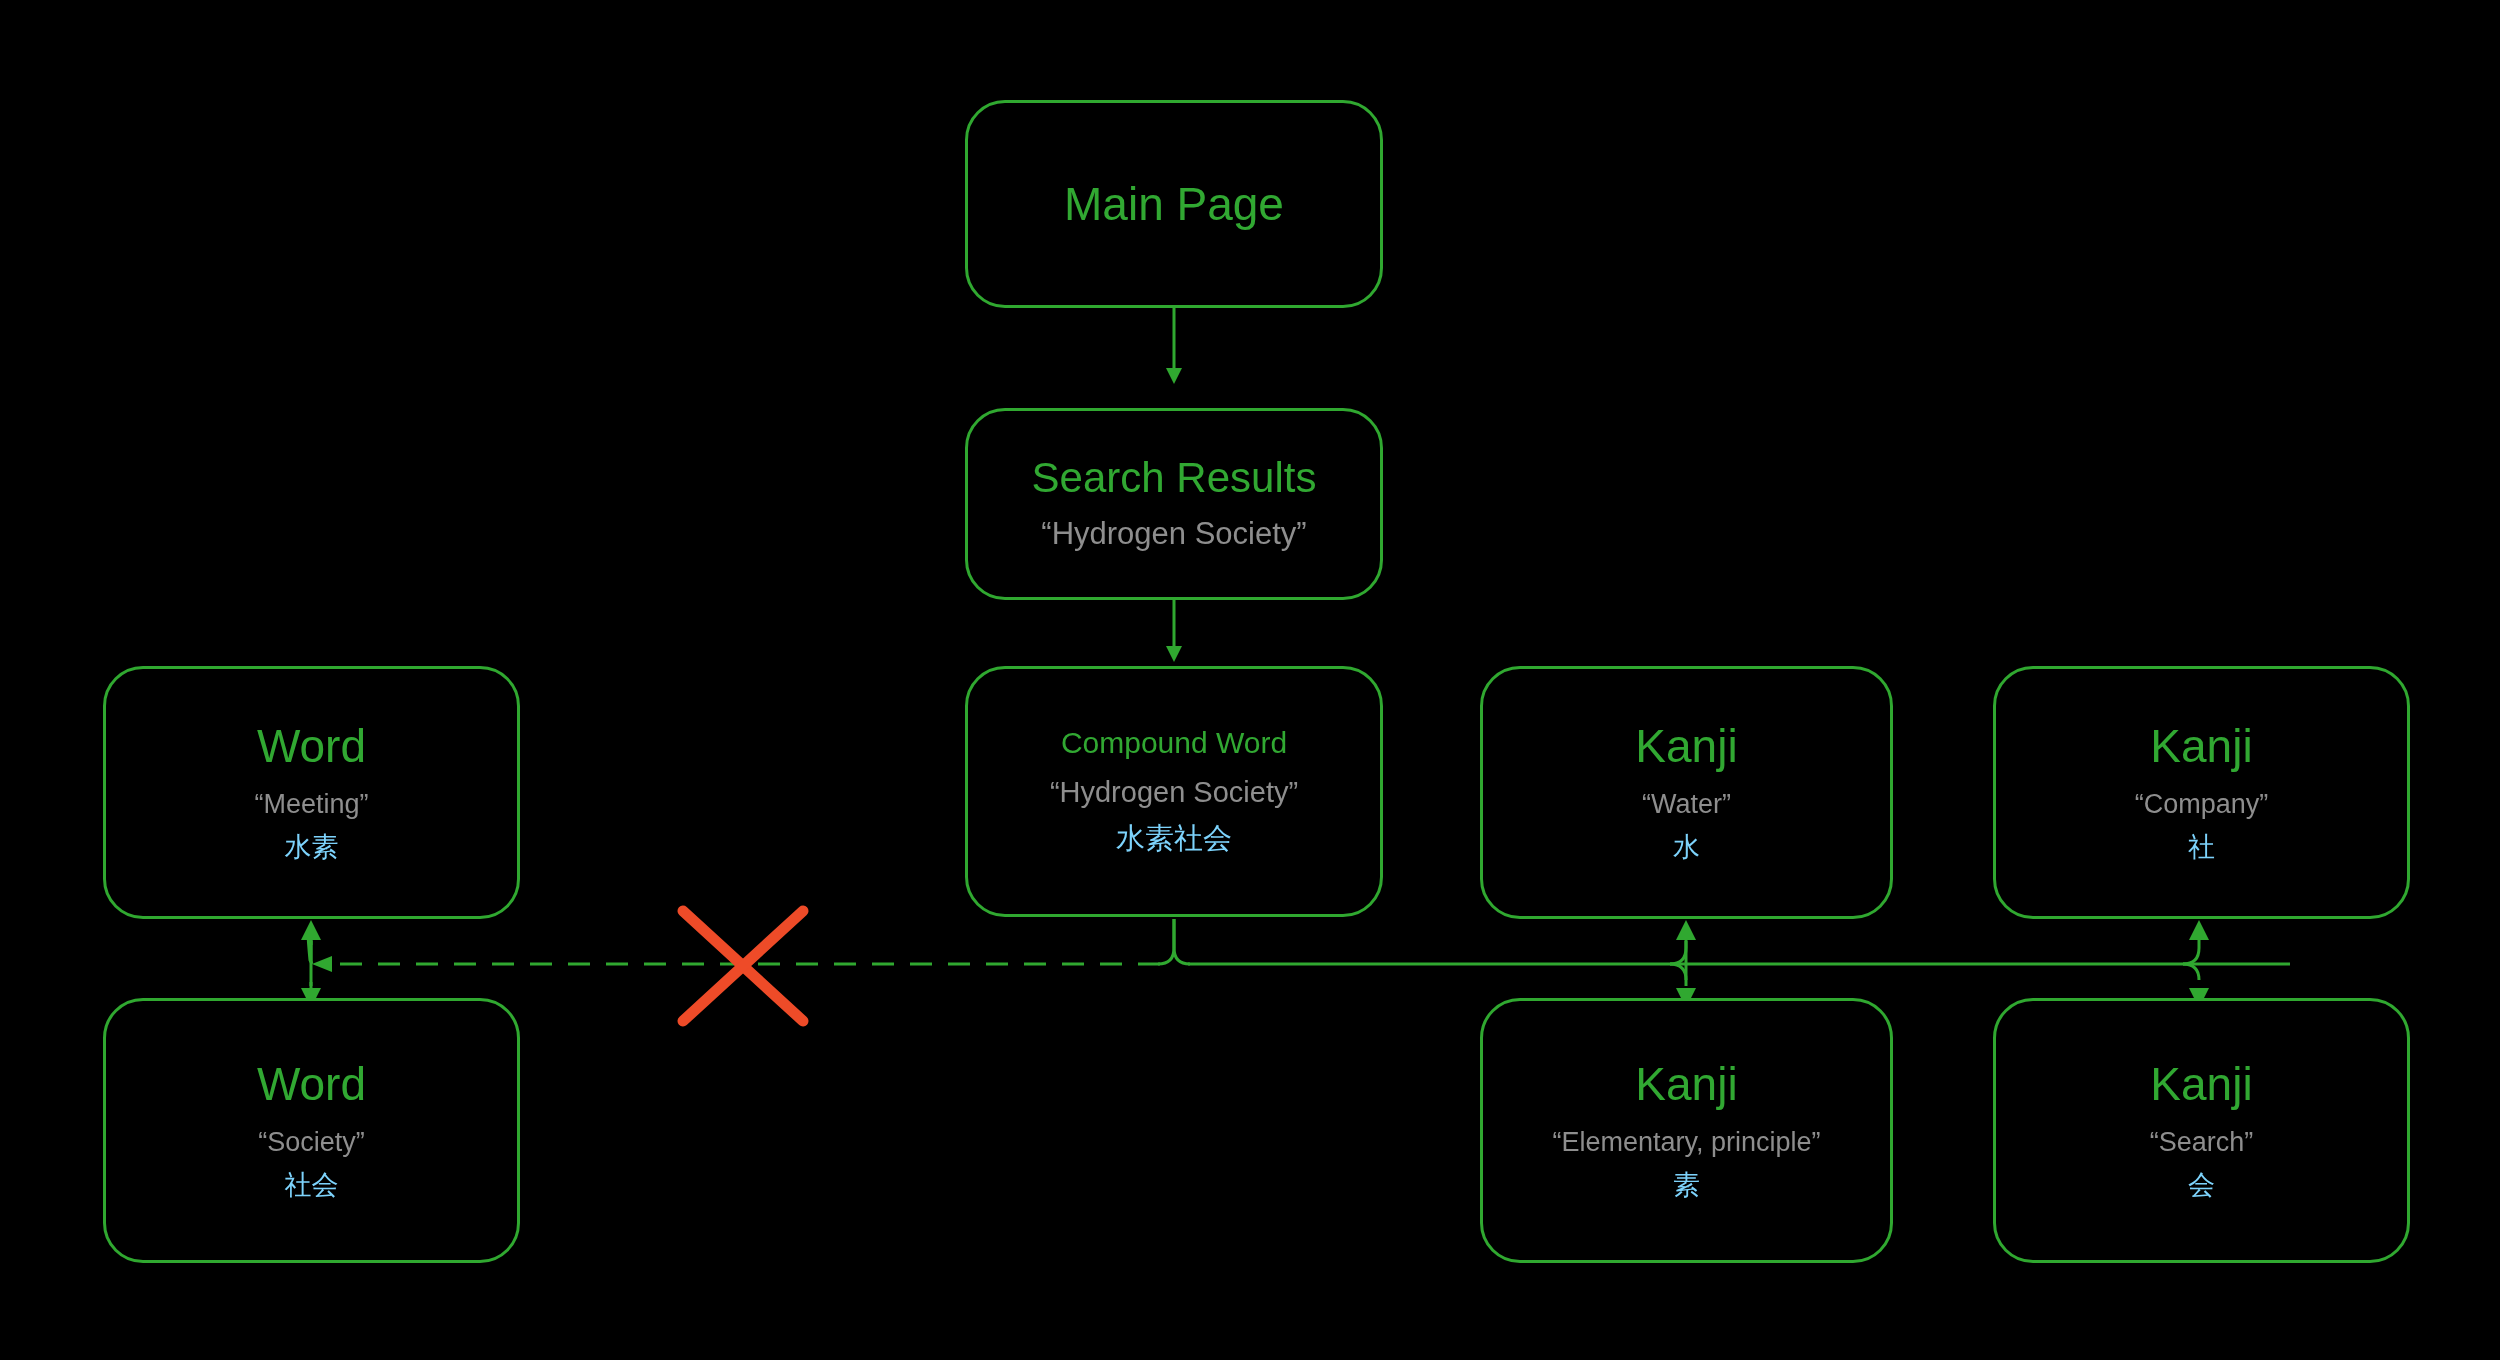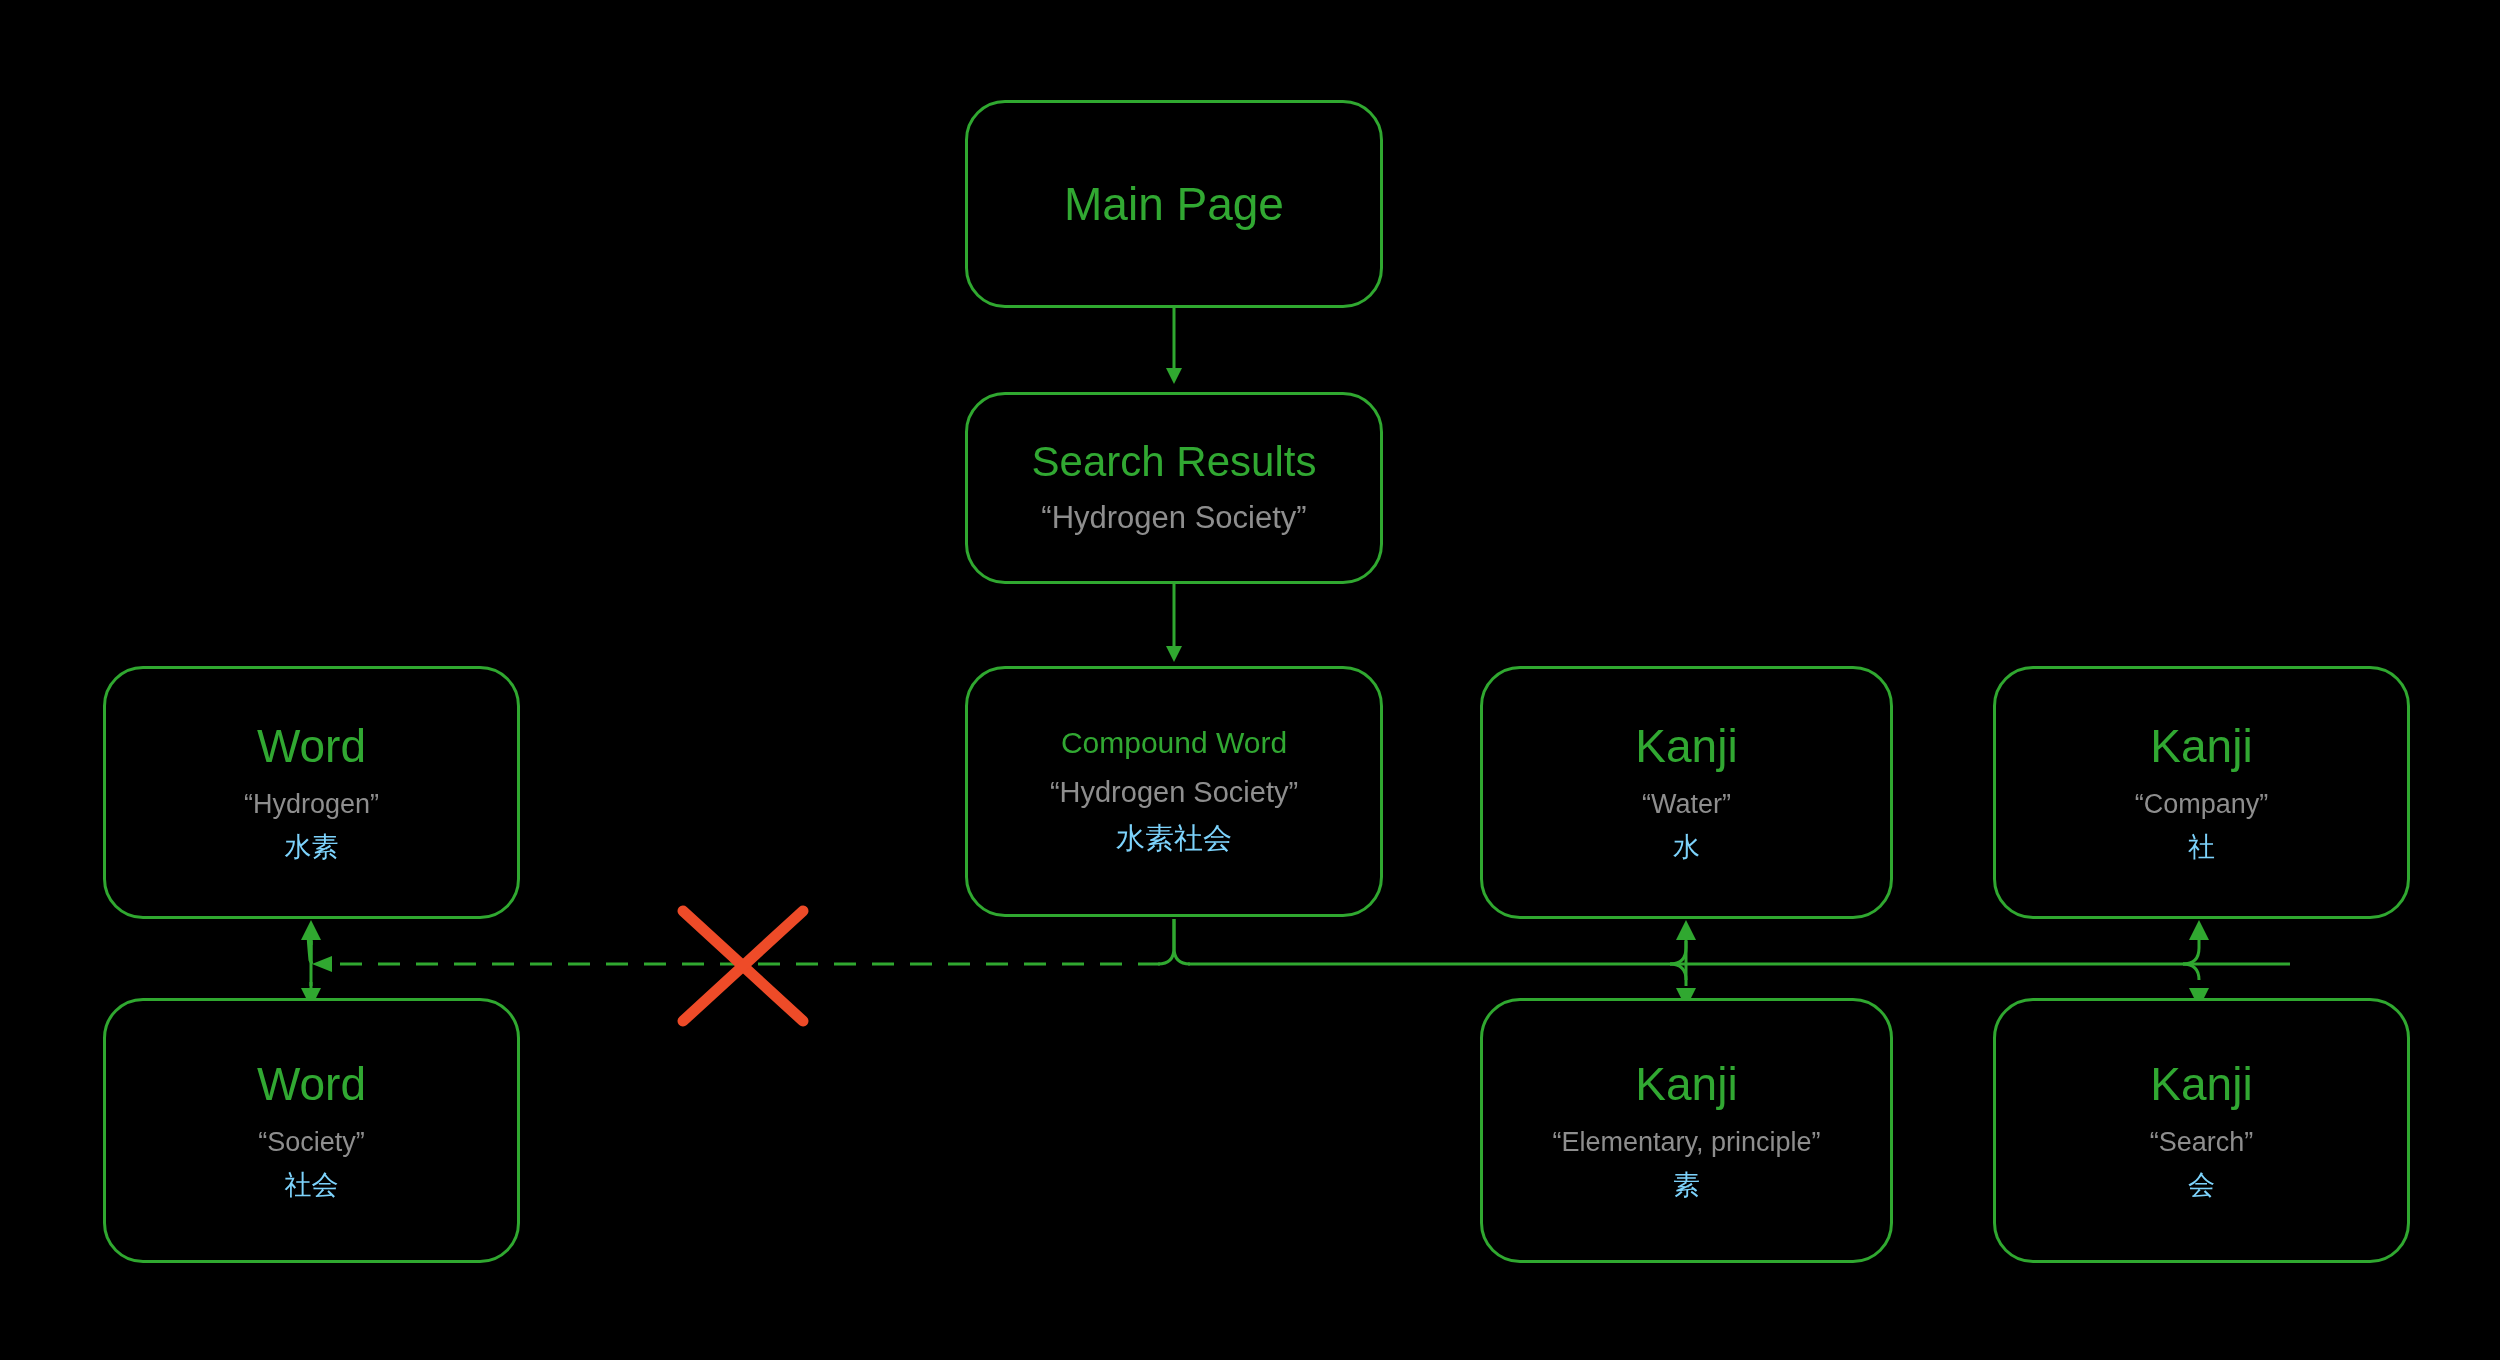--- a/index.html
+++ b/index.html
@@ -63,21 +63,21 @@
 
   .s-md .sub { font-size: 27px; margin-top: 14px; }
   .s-lg .sub { font-size: 29px; margin-top: 14px; }
   .s-xl .sub { font-size: 31px; margin-top: 12px; }
 
   .j-md .jp { font-size: 27px; margin-top: 8px; }
   .j-lg .jp { font-size: 29px; margin-top: 8px; }
 
   
   #n-main        { left: 965px;  top: 100px;  width: 418px; height: 208px; }
-  #n-search      { left: 965px;  top: 392px;  width: 418px; height: 192px; }
+  #n-search      { left: 965px;  top: 408px;  width: 418px; height: 192px; }
   #n-word-h      { left: 103px;  top: 666px;  width: 417px; height: 253px; }
   #n-word-s      { left: 103px;  top: 998px;  width: 417px; height: 265px; }
   #n-compound    { left: 965px;  top: 666px;  width: 418px; height: 251px; }
   #n-kanji-water { left: 1480px; top: 666px;  width: 413px; height: 253px; }
   #n-kanji-elem  { left: 1480px; top: 998px;  width: 413px; height: 265px; }
   #n-kanji-comp  { left: 1993px; top: 666px;  width: 417px; height: 253px; }
   #n-kanji-meet  { left: 1993px; top: 998px;  width: 417px; height: 265px; }
 </style>
 </head>
 <body>
@@ -162,21 +162,21 @@
     <div class="title">Main Page</div>
   </div>
 
   <div class="node t-lg s-xl" id="n-search">
     <div class="title">Search Results</div>
     <div class="sub">“Hydrogen Society”</div>
   </div>
 
   <div class="node t-xl s-md j-md" id="n-word-h">
     <div class="title">Word</div>
-    <div class="sub">“Hydrogen”</div>
+    <div class="sub">“Meeting”</div>
     <div class="jp">水素</div>
   </div>
 
   <div class="node t-xl s-md j-md" id="n-word-s">
     <div class="title">Word</div>
     <div class="sub">“Society”</div>
     <div class="jp">社会</div>
   </div>
 
   <div class="node t-sm s-lg j-lg" id="n-compound">

